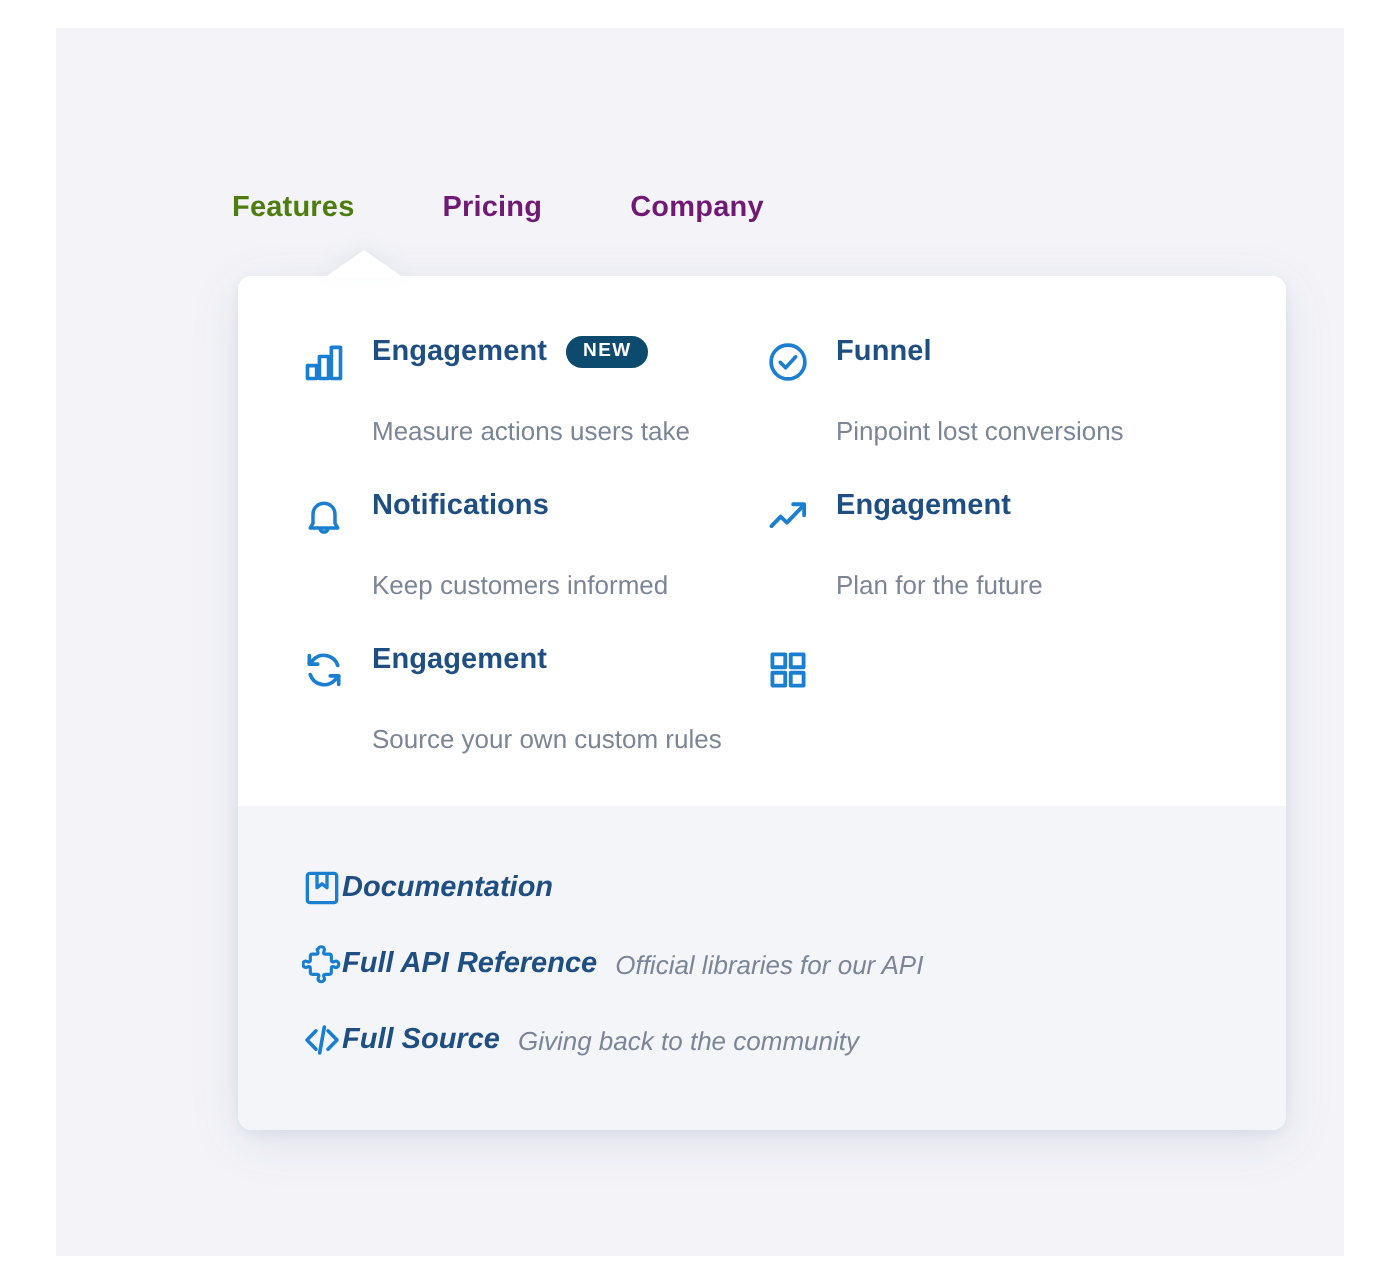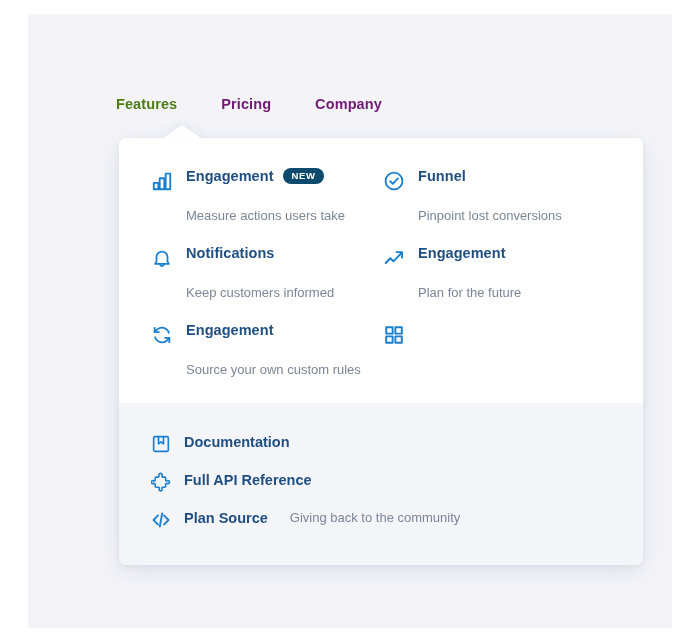--- a/index.html
+++ b/index.html
@@ -131,23 +131,24 @@
   }
 
   
   #links-section {
     background: #f4f5f9;
     border-radius: 0 0 7px 7px;
     padding: 22px 0 26px 0;
   }
   .link-row {
     display: flex;
-    gap: 13px;
+    align-items: center;
     padding: 9px 32px;
     cursor: pointer;
+    font-style: italic;
   }
   .link-row .licon {
     flex: 0 0 auto;
     width: 20px;
     height: 20px;
     color: #1a7fd0;
     display: block;
   }
   .ltitle {
     font-size: 14.5px;
@@ -284,29 +285,30 @@
         <span class="ltitle">Documentation</span>
       </div>
 
       <div class="link-row">
         <span class="licon">
           <svg viewBox="0 0 24 24" width="20" height="20" fill="none" stroke="currentColor" stroke-width="1.9" stroke-linecap="round" stroke-linejoin="round">
             <path d="M9.6 3.2a2 2 0 0 1 3.9 0c0 .8-.5 1.2-.5 1.9 0 .6.5 1 1.1 1h2.3c.7 0 1.2.5 1.2 1.2v2.3c0 .6.4 1.1 1 1.1.7 0 1.1-.5 1.9-.5a2 2 0 0 1 0 3.9c-.8 0-1.2-.5-1.9-.5-.6 0-1 .5-1 1.1v2.3c0 .7-.5 1.2-1.2 1.2h-2.3c-.6 0-1.1.4-1.1 1 0 .7.5 1.1.5 1.9a2 2 0 0 1-3.9 0c0-.8.5-1.2.5-1.9 0-.6-.5-1-1.1-1H6.2c-.7 0-1.2-.5-1.2-1.2v-2.3c0-.6-.4-1.1-1-1.1-.7 0-1.1.5-1.9.5a2 2 0 0 1 0-3.9c.8 0 1.2.5 1.9.5.6 0 1-.5 1-1.1V7.3c0-.7.5-1.2 1.2-1.2h2.3c.6 0 1.1-.4 1.1-1 0-.7-.5-1.1-.5-1.9z"></path>
           </svg>
         </span>
         <span class="ltitle">Full API Reference</span>
+        <span class="ldesc">Official libraries for our API</span>
       </div>
 
       <div class="link-row">
         <span class="licon">
           <svg viewBox="0 0 24 24" width="20" height="20" fill="none" stroke="currentColor" stroke-width="2.2" stroke-linecap="round" stroke-linejoin="round">
             <path d="M8.4 6.5L3 12l5.4 5.5"></path>
             <path d="M15.6 6.5L21 12l-5.4 5.5"></path>
             <path d="M13.4 4.2l-2.8 15.6"></path>
           </svg>
         </span>
-        <span class="ltitle">Plan Source</span>
+        <span class="ltitle">Full Source</span>
         <span class="ldesc">Giving back to the community</span>
       </div>
 
     </div>
   </div>
 </div>
 
 </body></html>

